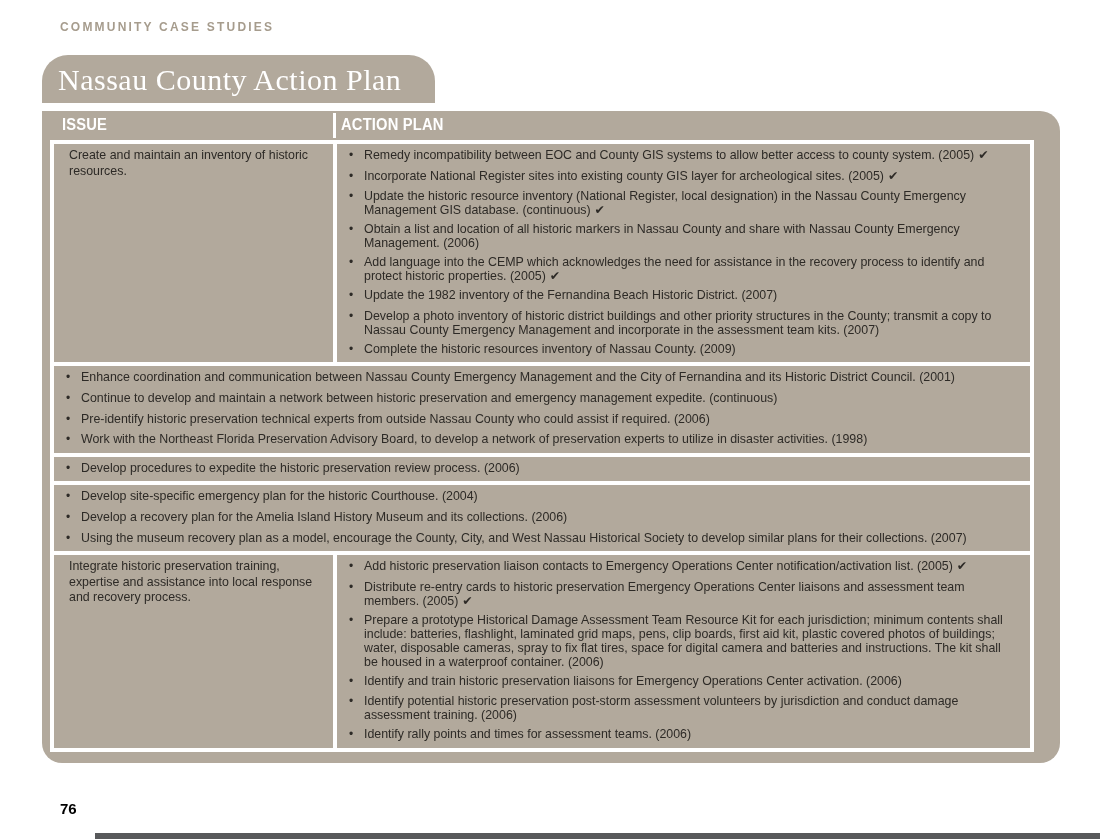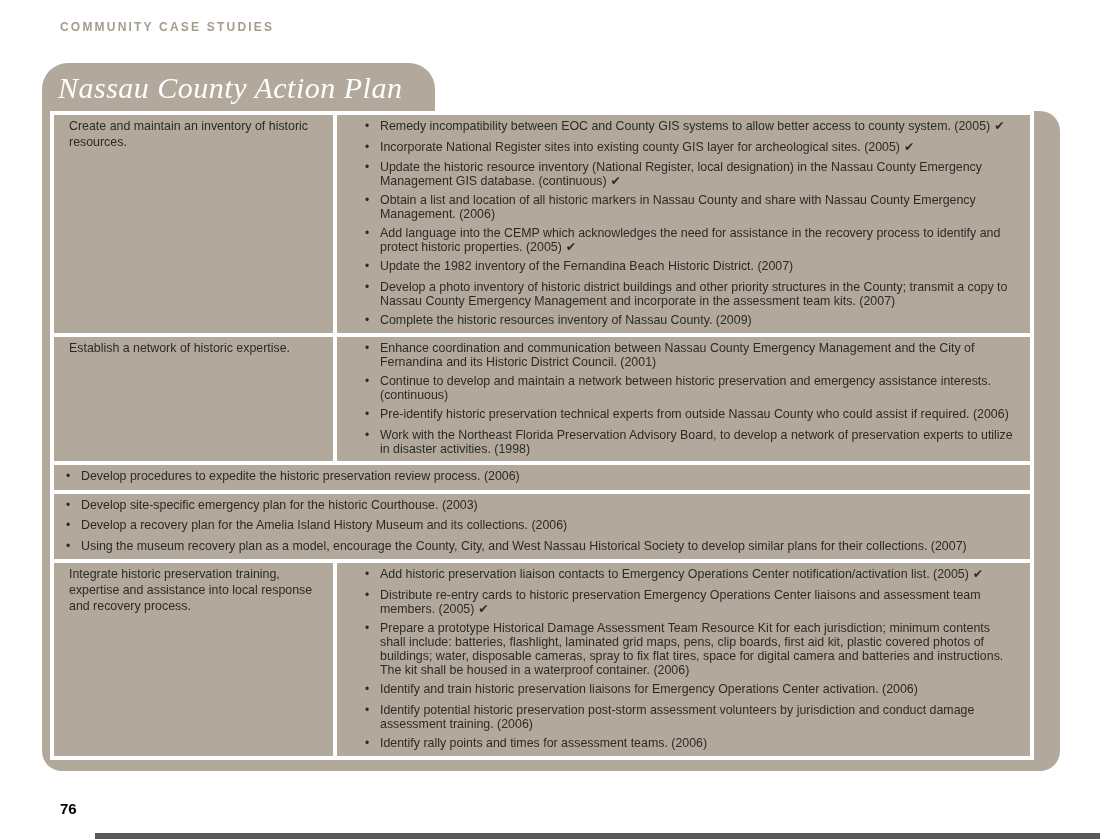--- a/index.html
+++ b/index.html
@@ -7,24 +7,23 @@
     width:1100px;height:839px;position:relative;background:#ffffff;
     font-family:"Liberation Sans",sans-serif;overflow:hidden;
     -webkit-font-smoothing:antialiased;
   }
   .eyebrow{
     position:absolute;left:60px;top:20px;
     font-size:12px;font-weight:bold;letter-spacing:2.2px;
     color:var(--eyebrow,#a69c8d);
   }
   .title-tab{
-    position:absolute;left:42px;top:63px;width:393px;height:48px;
+    position:absolute;left:42px;top:55px;width:393px;height:48px;
     background:var(--tan,#b2a99c);
     border-radius:26px 26px 0 0;
-    font-style:italic;
   }
   .title-tab .title{
     display:block;padding:8px 0 0 16px;
     font-family:"Liberation Serif",serif;
     font-size:30px;color:#ffffff;letter-spacing:0.5px;white-space:nowrap;
   }
   .main-box{
     position:absolute;left:42px;top:111px;width:1018px;
     background:var(--tan,#b2a99c);
     border-radius:0 20px 20px 20px;
@@ -41,21 +40,21 @@
     font-size:16px;font-weight:bold;color:#ffffff;letter-spacing:0.2px;
     transform:scaleX(0.92);transform-origin:left center;
   }
   .head-divider{
     position:absolute;left:291px;top:2px;width:3px;height:25px;background:#ffffff;
   }
   .table{
     margin-left:8px;width:984px;box-sizing:border-box;
     border:4px solid #ffffff;
   }
-  .trow{display:flex;border-top:4px solid #ffffff;gap:16px;}
+  .trow{display:flex;border-top:4px solid #ffffff;}
   .trow:first-child{border-top:none;}
   .issue-cell{
     width:283px;box-sizing:border-box;flex:none;
     border-right:4px solid #ffffff;
     padding:4px 10px 6px 15px;
     font-size:12.4px;line-height:15.6px;color:var(--ink,#2d2a26);
   }
   .action-cell{flex:1;padding:4px 12px 5px 0;}
   .aitem{display:flex;margin:0 0 5px 0;}
   .aitem:last-child{margin-bottom:0;}
@@ -82,20 +81,25 @@
 </head>
 <body style="--tan: #b2a99c; --eyebrow: #a69c8d; --ink: #2d2a26; --footer: #58595b;">
 
 <div class="eyebrow">COMMUNITY CASE STUDIES</div>
 
 <div class="title-tab">
   <span class="title">Nassau County Action Plan</span>
 </div>
 
 <div class="main-box">
+  <div class="head-band">
+    <span class="head-issue">ISSUE</span>
+    <span class="head-divider"></span>
+    <span class="head-action">ACTION PLAN</span>
+  </div>
   <div class="table" id="rows">
       <div class="trow">
         <div class="issue-cell">Create and maintain an inventory of historic resources.</div>
         <div class="action-cell">
           <div class="aitem">
             <span class="bullet">•</span>
             <span class="atext">Remedy incompatibility between EOC and County GIS systems to allow better access to county system. (2005)<span class="check">✔</span></span>
           </div>
           <div class="aitem">
             <span class="bullet">•</span>
@@ -121,29 +125,28 @@
             <span class="bullet">•</span>
             <span class="atext">Develop a photo inventory of historic district buildings and other priority structures in the County; transmit a copy to Nassau County Emergency Management and incorporate in the assessment team kits. (2007)</span>
           </div>
           <div class="aitem">
             <span class="bullet">•</span>
             <span class="atext">Complete the historic resources inventory of Nassau County. (2009)</span>
           </div>
         </div>
       </div>
       <div class="trow">
-        <div class="issue-cell">Establish a network of historic expertise.</div>
         <div class="action-cell">
           <div class="aitem">
             <span class="bullet">•</span>
             <span class="atext">Enhance coordination and communication between Nassau County Emergency Management and the City of Fernandina and its Historic District Council. (2001)</span>
           </div>
           <div class="aitem">
             <span class="bullet">•</span>
-            <span class="atext">Continue to develop and maintain a network between historic preservation and emergency assistance interests. (continuous)</span>
+            <span class="atext">Continue to develop and maintain a network between historic preservation and emergency management expedite. (continuous)</span>
           </div>
           <div class="aitem">
             <span class="bullet">•</span>
             <span class="atext">Pre-identify historic preservation technical experts from outside Nassau County who could assist if required. (2006)</span>
           </div>
           <div class="aitem">
             <span class="bullet">•</span>
             <span class="atext">Work with the Northeast Florida Preservation Advisory Board, to develop a network of preservation experts to utilize in disaster activities. (1998)</span>
           </div>
         </div>
@@ -153,21 +156,21 @@
           <div class="aitem">
             <span class="bullet">•</span>
             <span class="atext">Develop procedures to expedite the historic preservation review process. (2006)</span>
           </div>
         </div>
       </div>
       <div class="trow">
         <div class="action-cell">
           <div class="aitem">
             <span class="bullet">•</span>
-            <span class="atext">Develop site-specific emergency plan for the historic Courthouse. (2003)</span>
+            <span class="atext">Develop site-specific emergency plan for the historic Courthouse. (2004)</span>
           </div>
           <div class="aitem">
             <span class="bullet">•</span>
             <span class="atext">Develop a recovery plan for the Amelia Island History Museum and its collections. (2006)</span>
           </div>
           <div class="aitem">
             <span class="bullet">•</span>
             <span class="atext">Using the museum recovery plan as a model, encourage the County, City, and West Nassau Historical Society to develop similar plans for their collections. (2007)</span>
           </div>
         </div>

